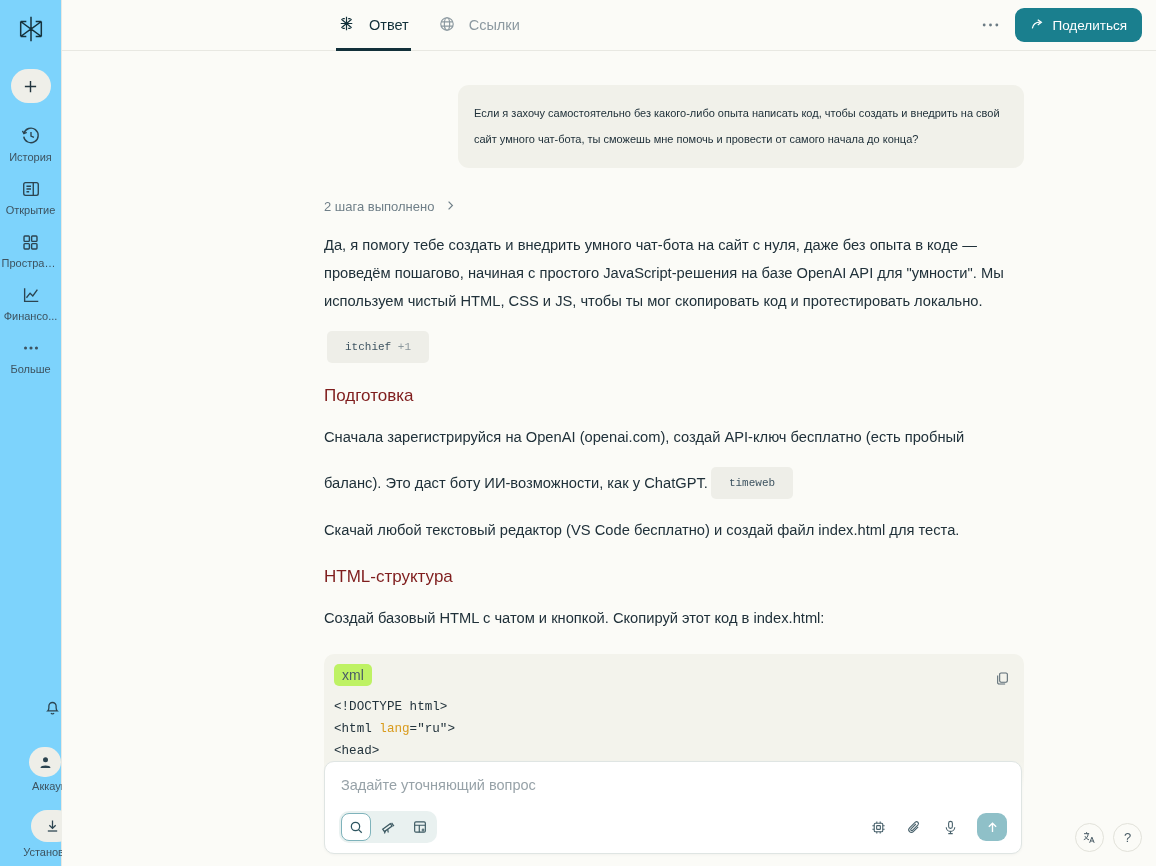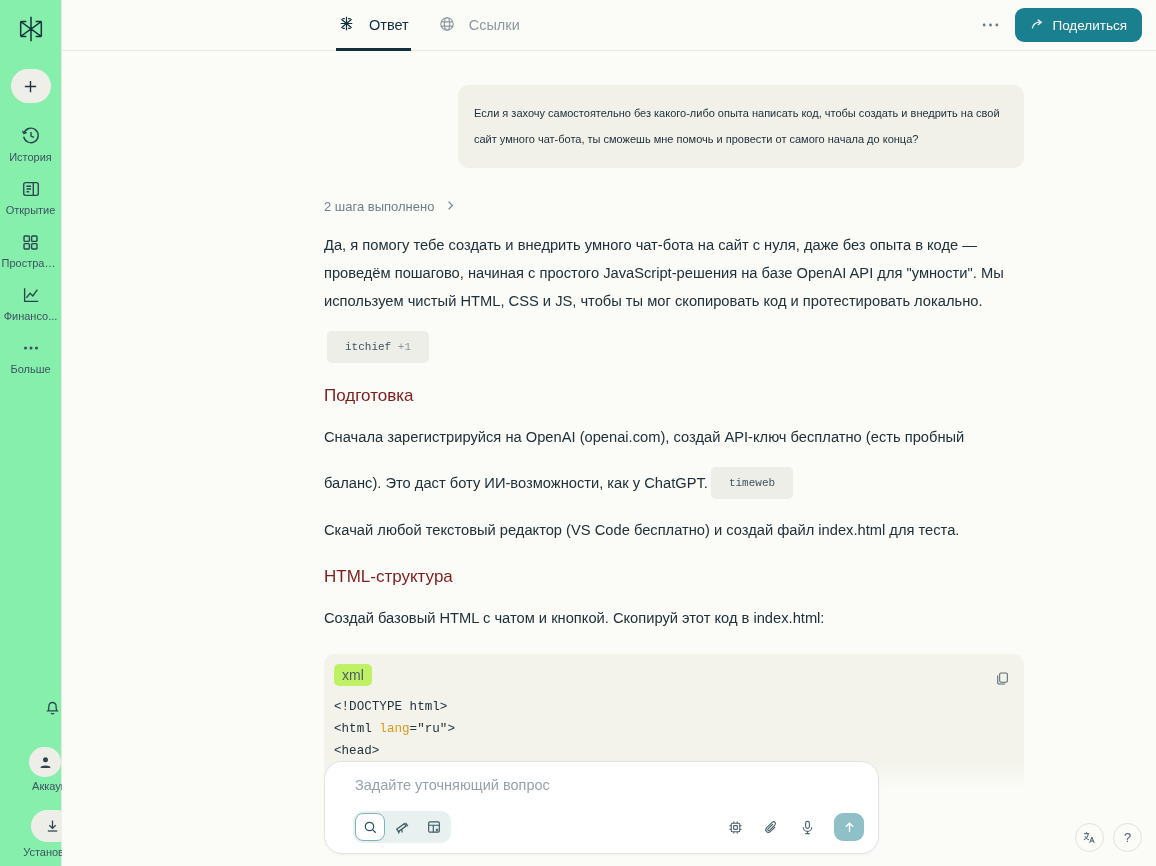--- a/index.html
+++ b/index.html
@@ -7,21 +7,21 @@
     width: 1156px; height: 866px;
     font-family: "Liberation Sans", sans-serif;
     background: #fbfbf7;
     overflow: hidden;
   }
   body { display: flex; }
 
   
   .sidebar {
     width: 62px; height: 866px;
-    background: #86efac;
+    background: #7dd3fc;
     border-right: 1px solid #e8e8e2;
     display: flex; flex-direction: column; align-items: center;
     flex: 0 0 62px;
     position: relative;
   }
   .logo-wrap {
     margin-top: 12px; width: 34px; height: 34px;
     display: flex; align-items: center; justify-content: center;
   }
   .new-chat-btn {
@@ -157,24 +157,24 @@
 
   
   .composer-zone {
     position: absolute; left: 0; right: 0; bottom: 0;
     padding: 0 0 12px 0;
     background: linear-gradient(to bottom, rgba(251,251,247,0) 0%, #fbfbf7 26%);
     pointer-events: none;
   }
   .composer {
     pointer-events: auto;
-    width: 555px; margin-left: 262px;
+    width: 698px; margin-left: 262px;
     background: #ffffff; border: 1px solid #dfe5e3;
-    border-radius: 18px; box-shadow: 0 1px 3px rgba(0,0,0,0.04);
-    padding: 12px 14px 10px 28px;
+    border-radius: 10px; box-shadow: 0 1px 3px rgba(0,0,0,0.04);
+    padding: 12px 14px 10px 14px;
   }
   .composer-input {
     border: none; outline: none; width: 100%;
     font-size: 14.5px; color: #20313a; background: transparent;
     font-family: "Liberation Sans", sans-serif;
     padding: 3px 0 2px 2px;
   }
   .composer-input::placeholder { color: #97a2a8; }
   .composer-row { display: flex; align-items: center; margin-top: 16px; }
   .tool-group {

